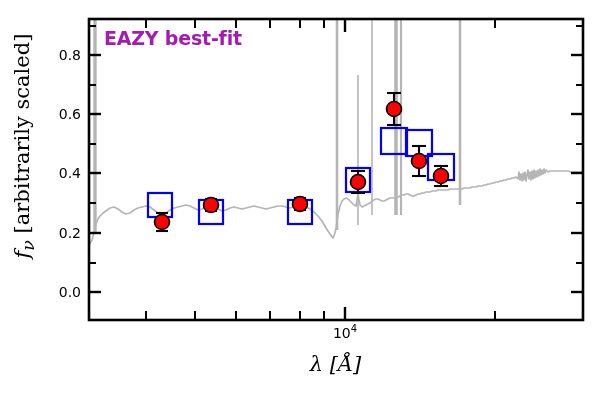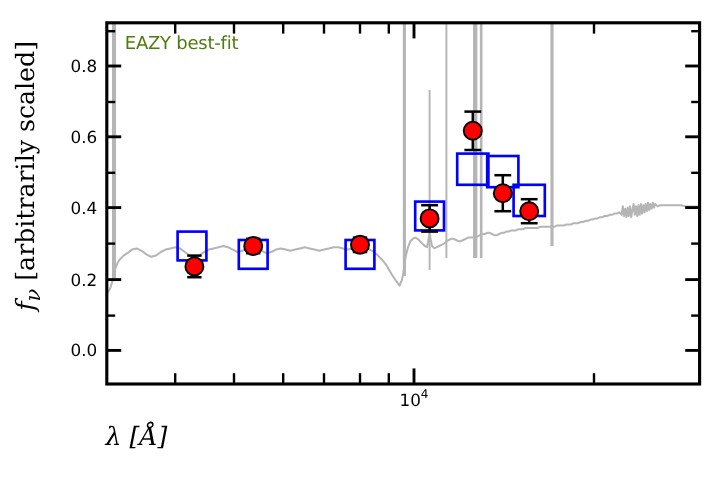--- a/index.html
+++ b/index.html
@@ -9,26 +9,26 @@
   svg{display:block;}
   .ylabel{
     position:absolute;left:-136px;top:132px;width:320px;
     transform:rotate(-90deg);transform-origin:50% 50%;
     text-align:center;font-size:21px;color:#000;
     font-family:"DejaVu Serif","Liberation Serif",serif;
     white-space:nowrap;
   }
   .xlabel{
     position:absolute;left:88px;top:352px;width:495px;
-    text-align:left;font-size:21px;color:#000;
+    text-align:center;font-size:21px;color:#000;
     font-family:"DejaVu Serif","Liberation Serif",serif;
   }
   .annot{
     position:absolute;left:104px;top:27px;
-    font-size:15px;font-weight:normal;color:#4d7c0f;
+    font-size:19px;font-weight:bold;color:#a21caf;
     font-family:"DejaVu Sans","Liberation Sans",sans-serif;
     letter-spacing:-0.2px;
   }
   .tlabel{font-size:14px;fill:#000;
     font-family:"DejaVu Sans","Liberation Sans",sans-serif;}
   .ital{font-style:italic;}
 </style>
 </head>
 <body>
 

